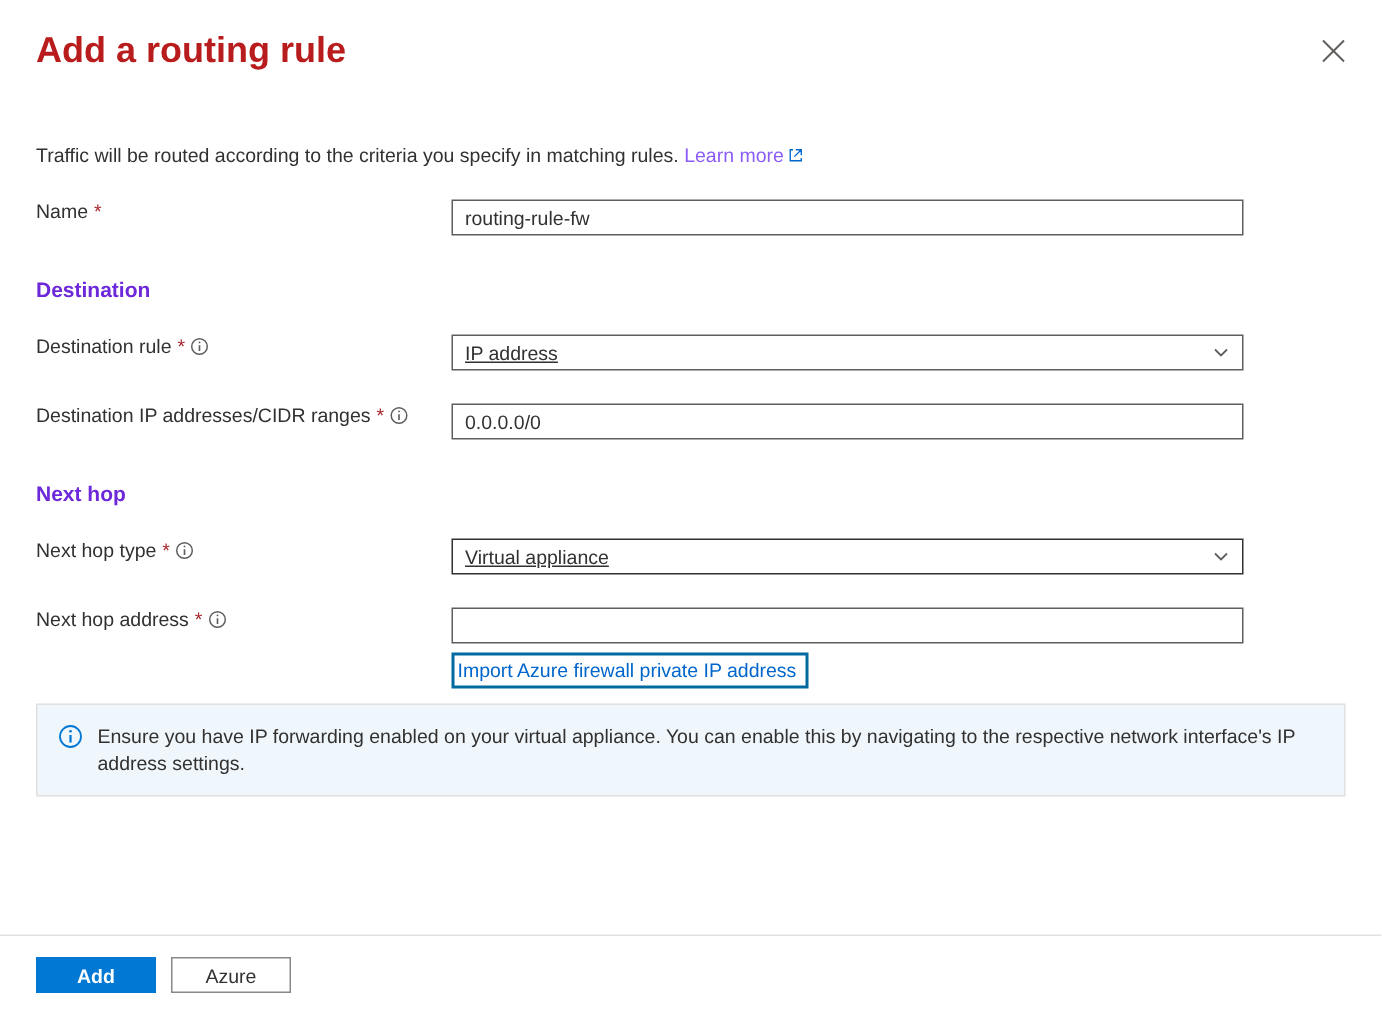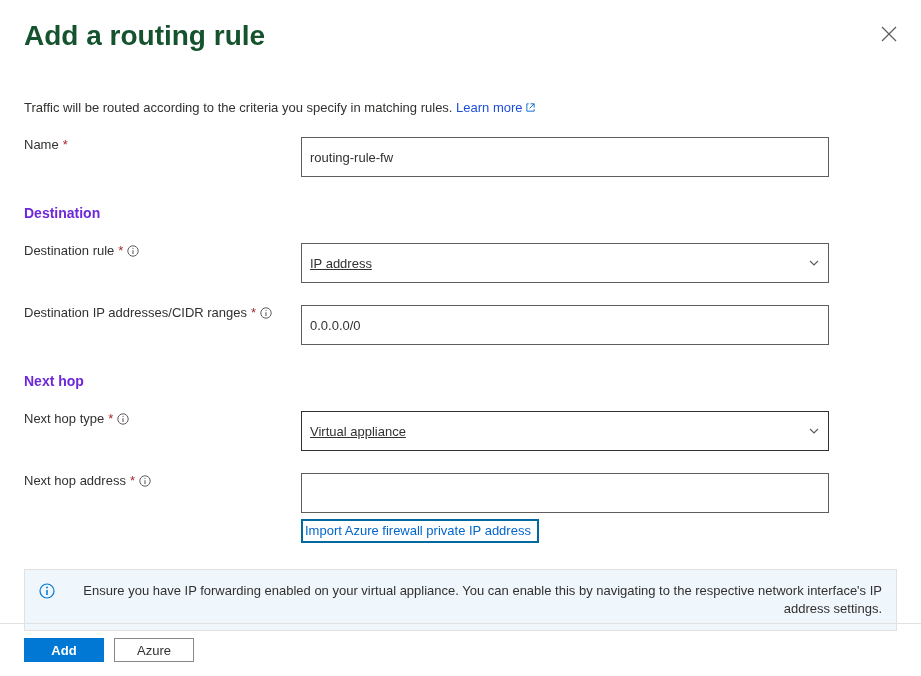--- a/index.html
+++ b/index.html
@@ -18,39 +18,39 @@
     }
     .panel {
       padding: 20px 24px 0 24px;
     }
     .header-row {
       display: flex;
       justify-content: space-between;
       align-items: flex-start;
     }
     .title {
-      font-size: 28px;
+      font-size: 24px;
       font-weight: 600;
-      color: #14532d;
+      color: #b91c1c;
     }
     .close-btn {
       width: 16px;
       height: 16px;
       cursor: pointer;
       stroke: #605e5c;
       stroke-width: 1.3;
       margin-top: 6px;
     }
     .intro {
       margin-top: 48px;
       font-size: 13px;
       color: #323130;
     }
     .learn-more {
-      color: #1d4ed8;
+      color: #8b5cf6;
       text-decoration: none;
       cursor: pointer;
     }
     .learn-more svg {
       vertical-align: -1px;
       margin-left: 2px;
     }
     .form-row {
       display: flex;
       align-items: flex-start;
@@ -73,21 +73,21 @@
       stroke: #605e5c;
       fill: none;
       stroke-width: 1;
     }
     .input-col {
       flex: 1;
       max-width: 528px;
     }
     .txt-input, .select-like {
       width: 100%;
-      height: 40px;
+      height: 24px;
       border: 1px solid #605e5c;
       padding: 0 8px;
       font-family: inherit;
       font-size: 13px;
       color: #323130;
       background: #fff;
       outline: none;
     }
     .select-like {
       display: flex;
@@ -118,30 +118,29 @@
     }
     .import-link {
       color: #0066cc;
       cursor: pointer;
       border: 2px solid #0369a1;
       padding: 2px 6px 3px 2px;
       display: inline-block;
       font-size: 13px;
     }
     .info-box {
-      margin-top: 26px;
+      margin-top: 10px;
       background: #eff6fc;
       border: 1px solid #e1e1e1;
       padding: 12px 14px;
       display: flex;
       gap: 10px;
       font-size: 13px;
       color: #323130;
       line-height: 1.4;
-      text-align: right;
     }
     .info-box-icon {
       width: 16px;
       height: 16px;
       flex-shrink: 0;
       margin-top: 1px;
     }
     .footer {
       position: absolute;
       bottom: 0;

